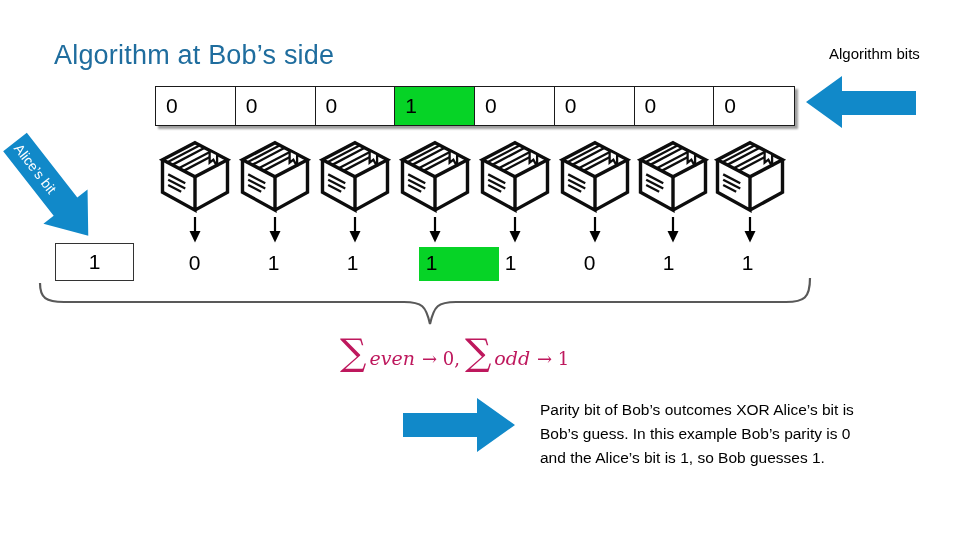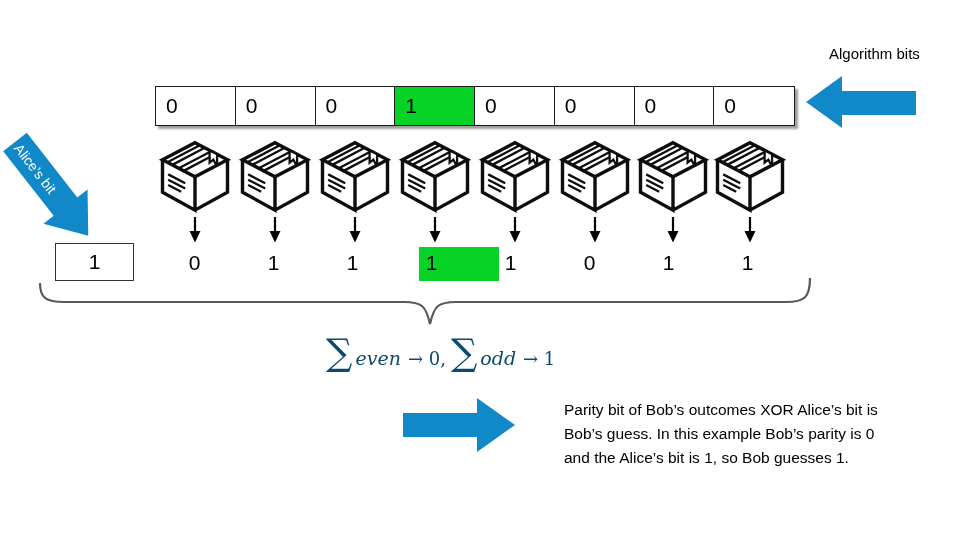--- a/index.html
+++ b/index.html
@@ -40,28 +40,28 @@
     font-size:21px; line-height:35px; color:#000;
   }
   .outcome-hl { left:419px; top:247px; width:80px; height:34px; background:#06D326; }
   .outcomes { left:155px; top:245px; width:632px; display:flex; }
   .outcome-cell {
     width:79px; height:36px; text-align:center;
     font-size:21px; line-height:36px; color:#000;
   }
 
   
-  .formula { left:326px; top:331px; white-space:nowrap; color:#0c4a6e; }
+  .formula { left:340px; top:331px; white-space:nowrap; color:#be185d; }
   .sigma { font-family:"DejaVu Serif", serif; font-size:37px; margin-right:3px; }
   .mvar  { font-family:"DejaVu Serif", serif; font-style:italic; font-size:19px; margin-right:7px; }
   .mtext { font-family:"DejaVu Serif", serif; font-size:18px; margin-right:5px; }
 
   
   .explain {
-    left:564px; top:398px; width:322px;
+    left:540px; top:398px; width:322px;
     font-size:15.5px; line-height:24px; color:#000;
   }
 
   svg { display:block; overflow:visible; }
   .arrow-label-text {
     font-family:"Liberation Sans", sans-serif; font-size:14px; fill:#ffffff;
   }
 </style>
 </head>
 <body>
@@ -92,20 +92,21 @@
           <path d="M15,59 L31,67.4"></path>
         </g>
       </g>
       <g id="darr-shape" fill="#000" stroke="none">
         <rect x="5.9" y="0" width="2.2" height="15"></rect>
         <path d="M1.5,14 L12.5,14 L7,25.5 Z"></path>
       </g>
     </defs>
   </svg>
 
+  <div class="abs title">Algorithm at Bob’s side</div>
 
   <div class="abs orig-label">Algorithm bits</div>
   <svg class="abs" style="left:806px; top:74px;" width="110" height="56">
     <polygon points="0,28 36,2 36,17 110,17 110,41 36,41 36,54" fill="#1189C9"></polygon>
   </svg>
 
   <div class="abs bit-table">
     <div class="bit-cell">0</div>
     <div class="bit-cell">0</div>
     <div class="bit-cell">0</div>

